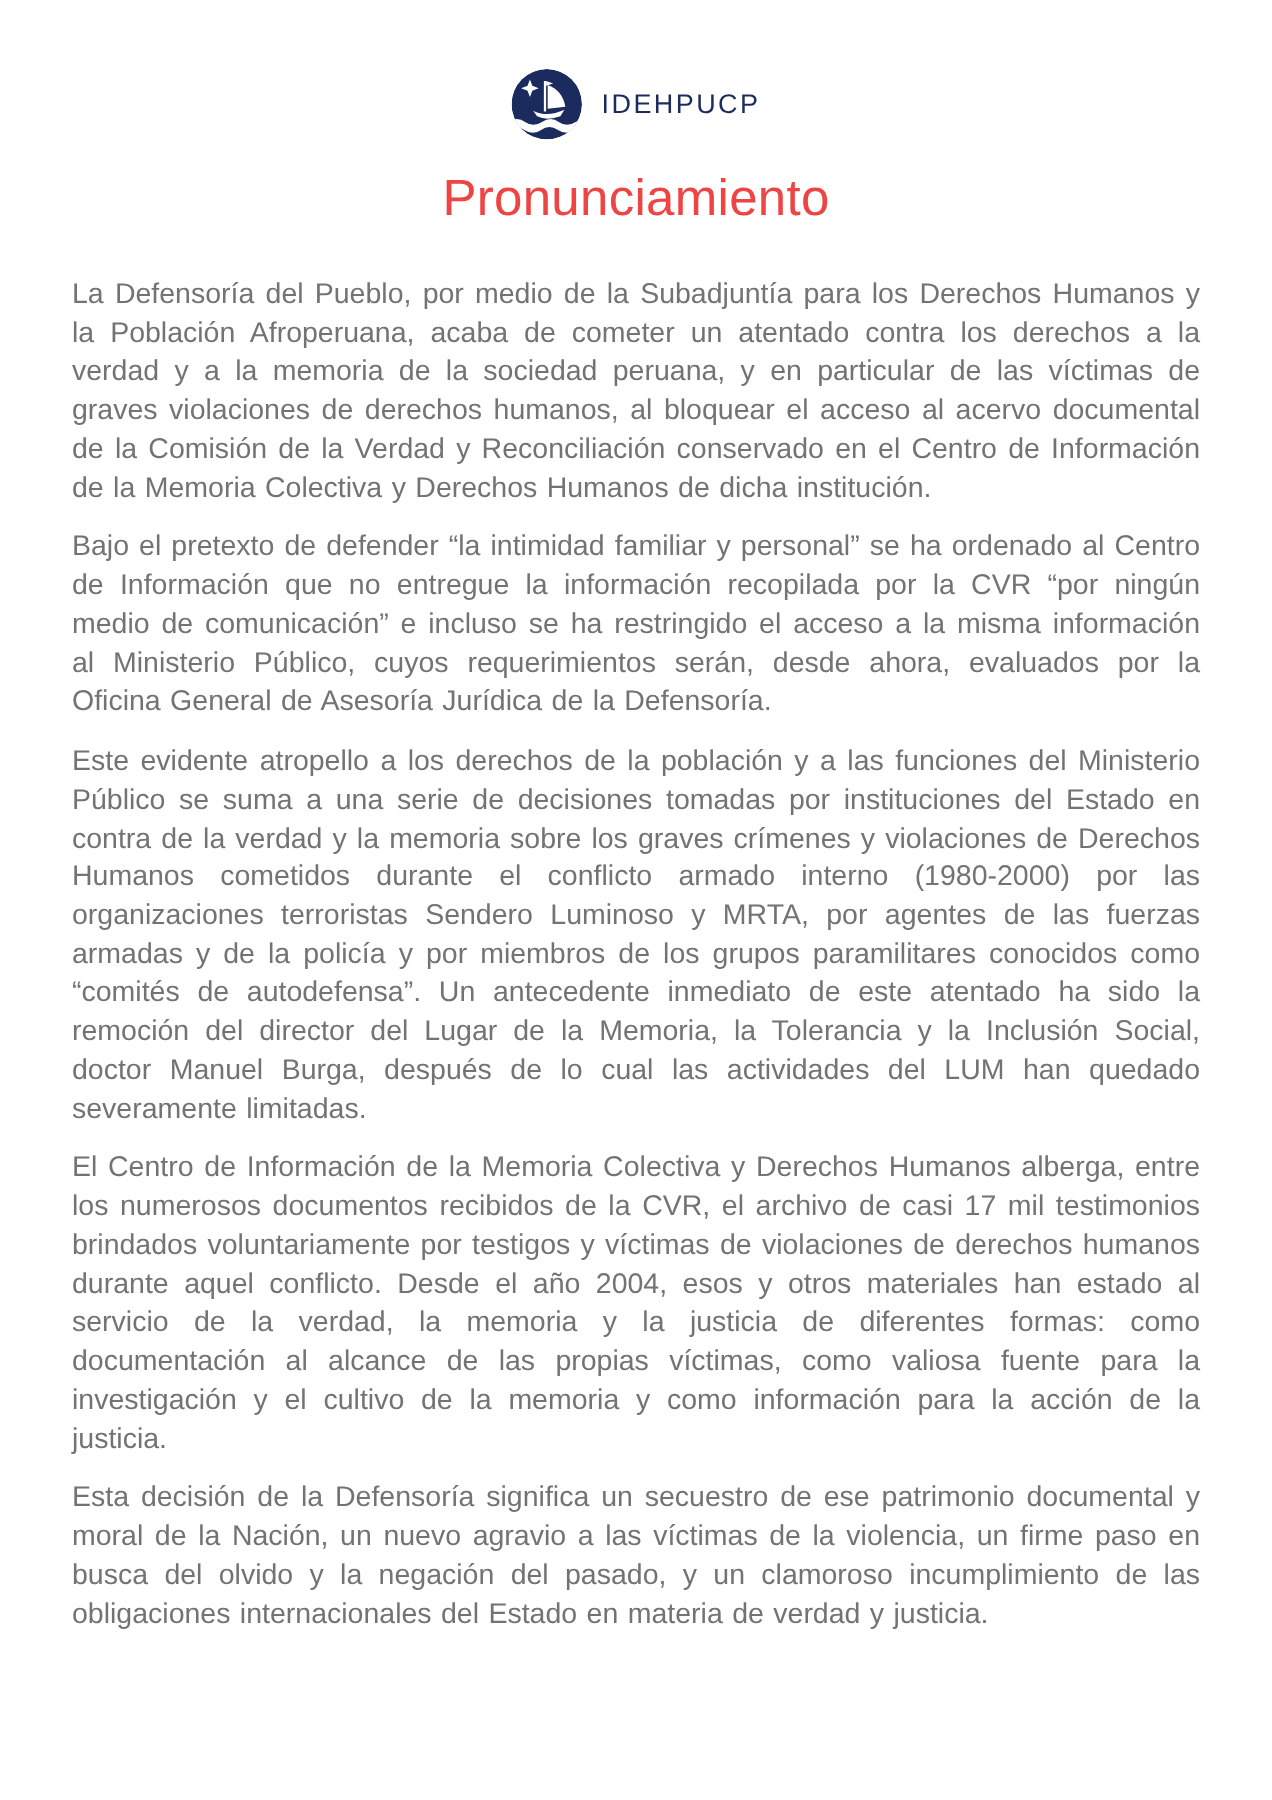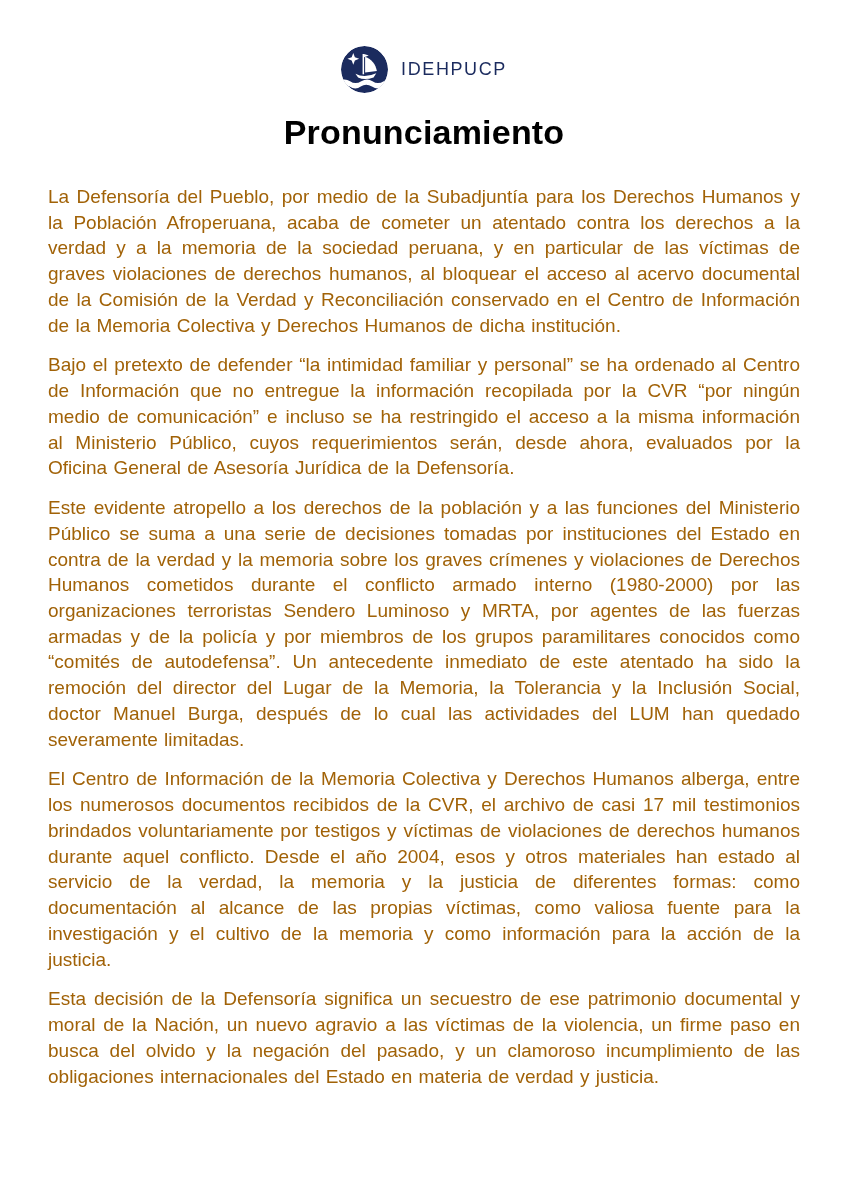--- a/index.html
+++ b/index.html
@@ -33,27 +33,27 @@
   }
   .logo-word {
     font-size: 18px;
     font-weight: 400;
     letter-spacing: 1.6px;
     color: #1b2b5e;
   }
   .doc-title {
     margin: 20px 0 0 0;
     font-size: 34px;
-    font-weight: 700;
+    font-weight: 400;
     letter-spacing: 0.2px;
-    color: #000000;
+    color: #ef4444;
   }
   .doc-body {
     margin: 32px 48px 0 48px;
-    color: #a16207;
+    color: #737373;
     font-size: 19px;
     line-height: 1.355;
     text-align: justify;
   }
   .doc-body p {
     margin: 0 0 14px 0;
     word-spacing: 1px;
   }
 </style>
 </head>

